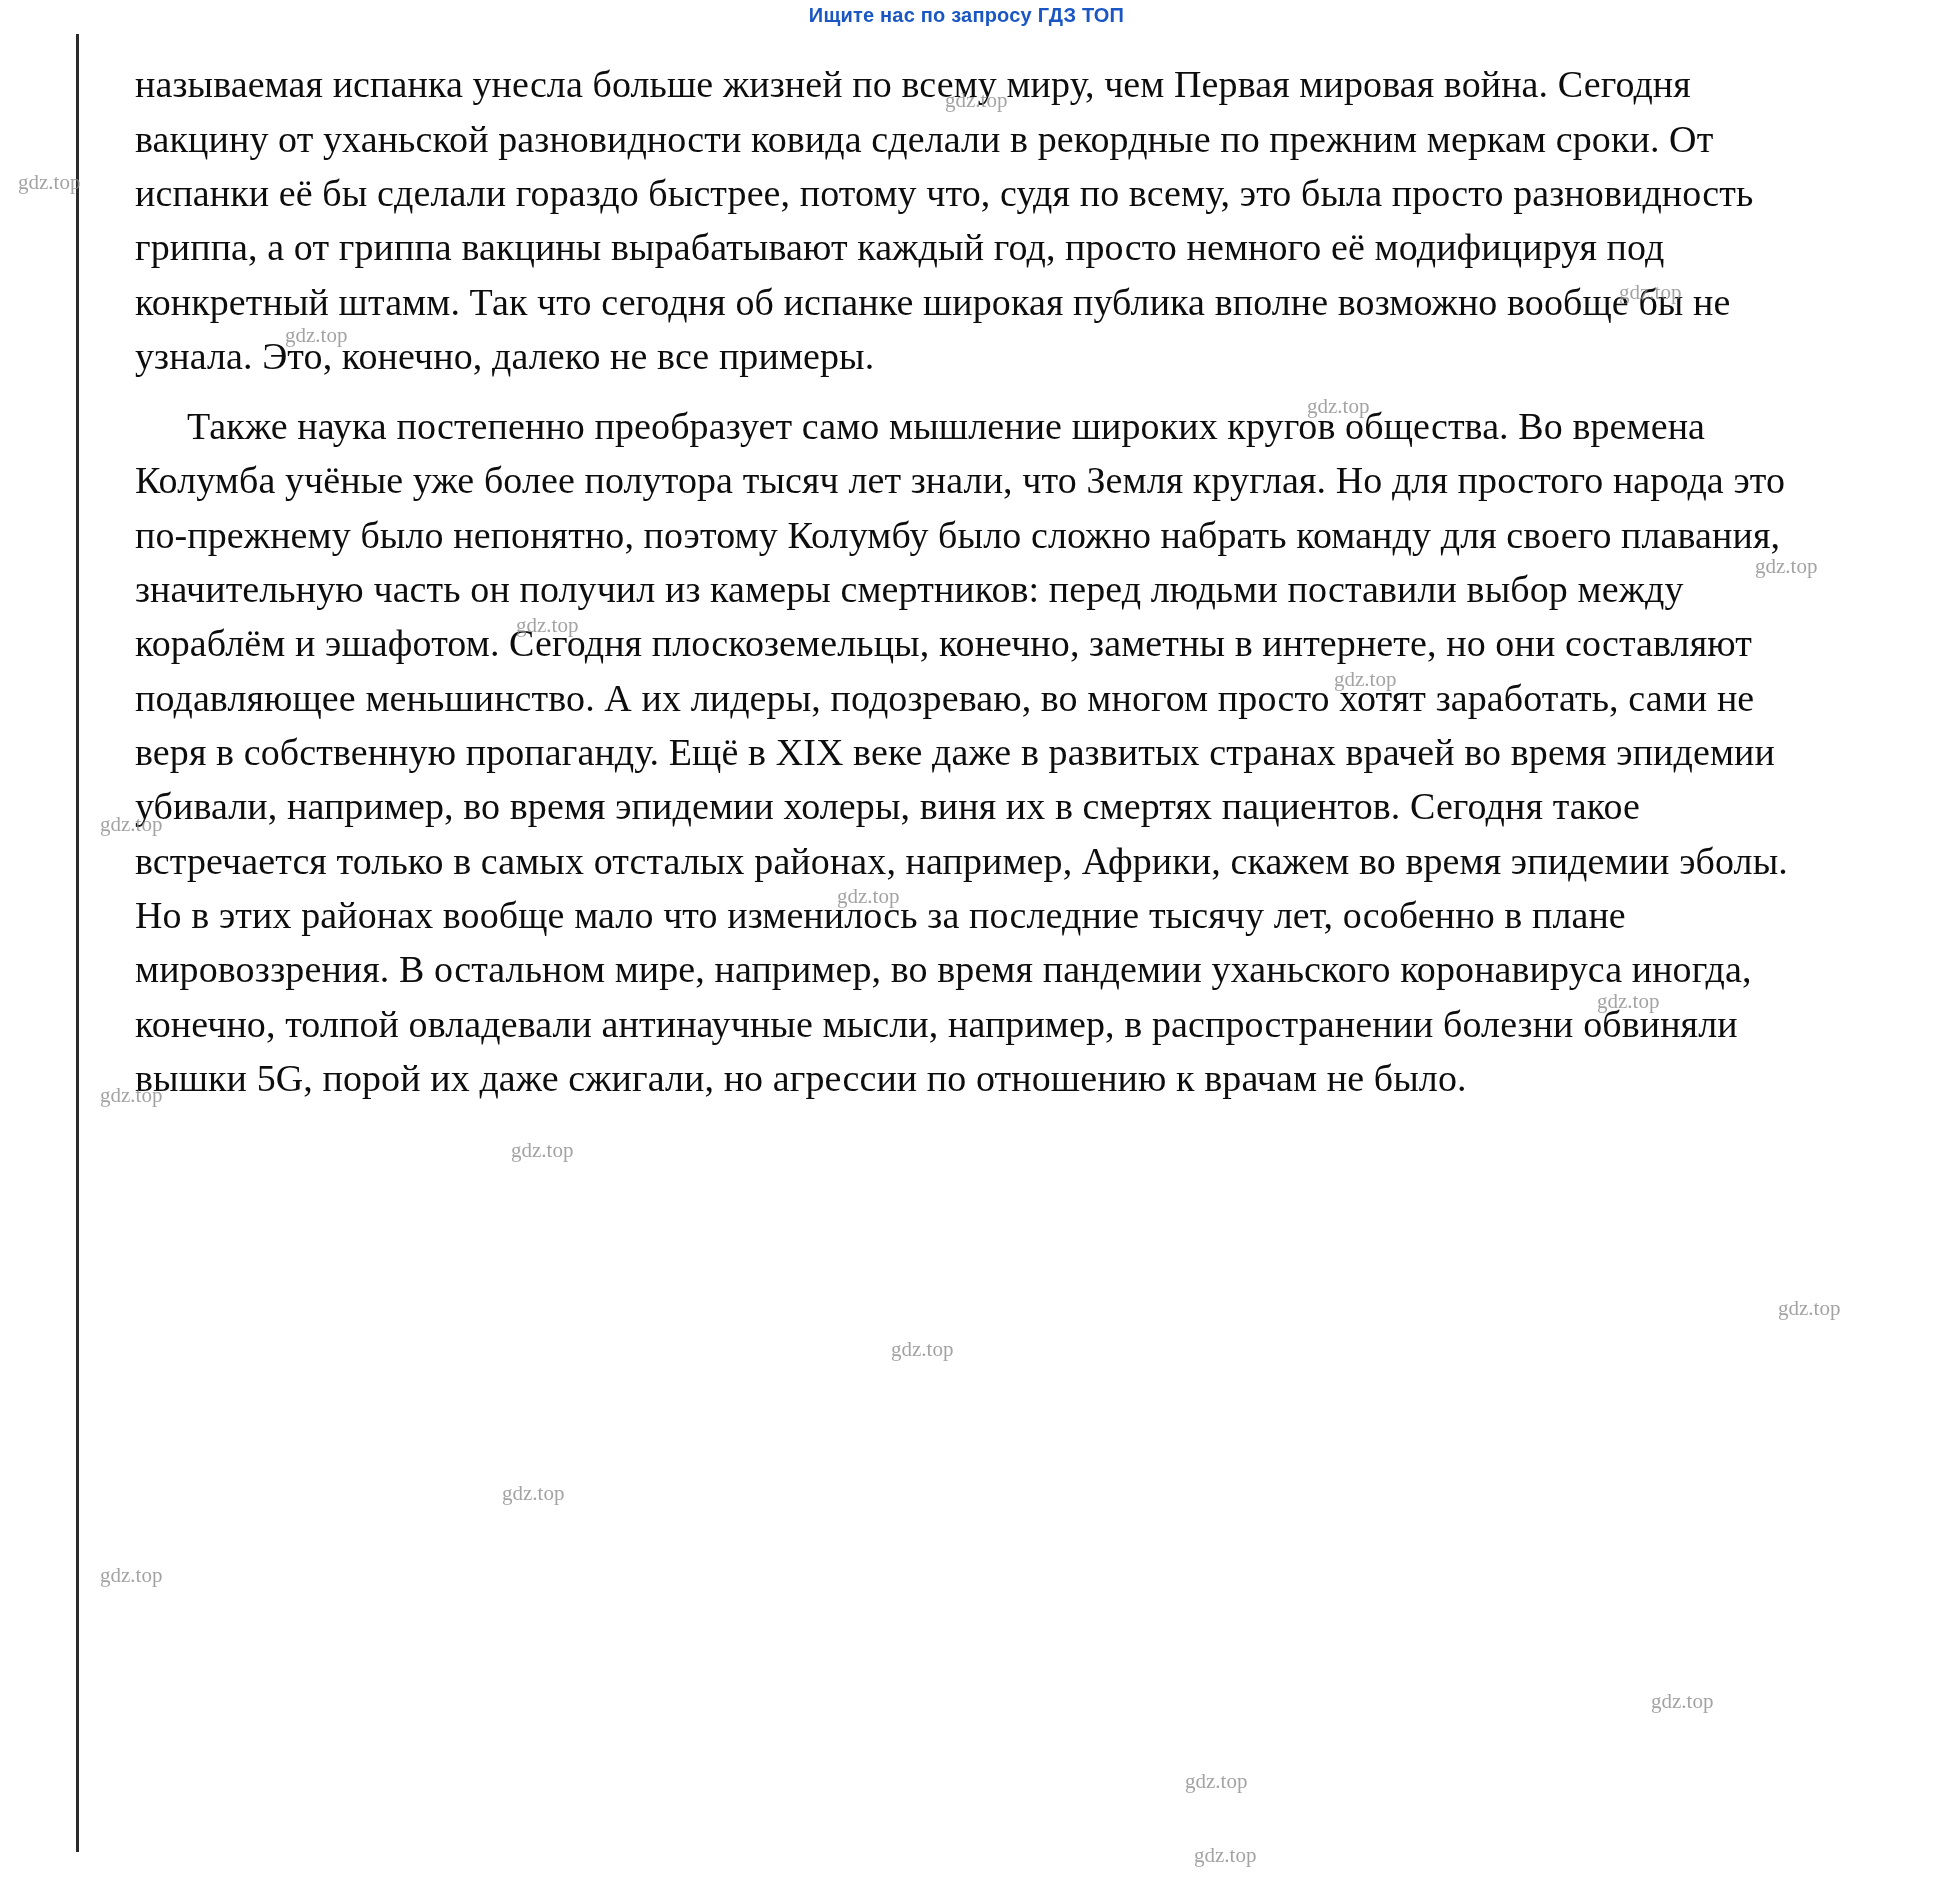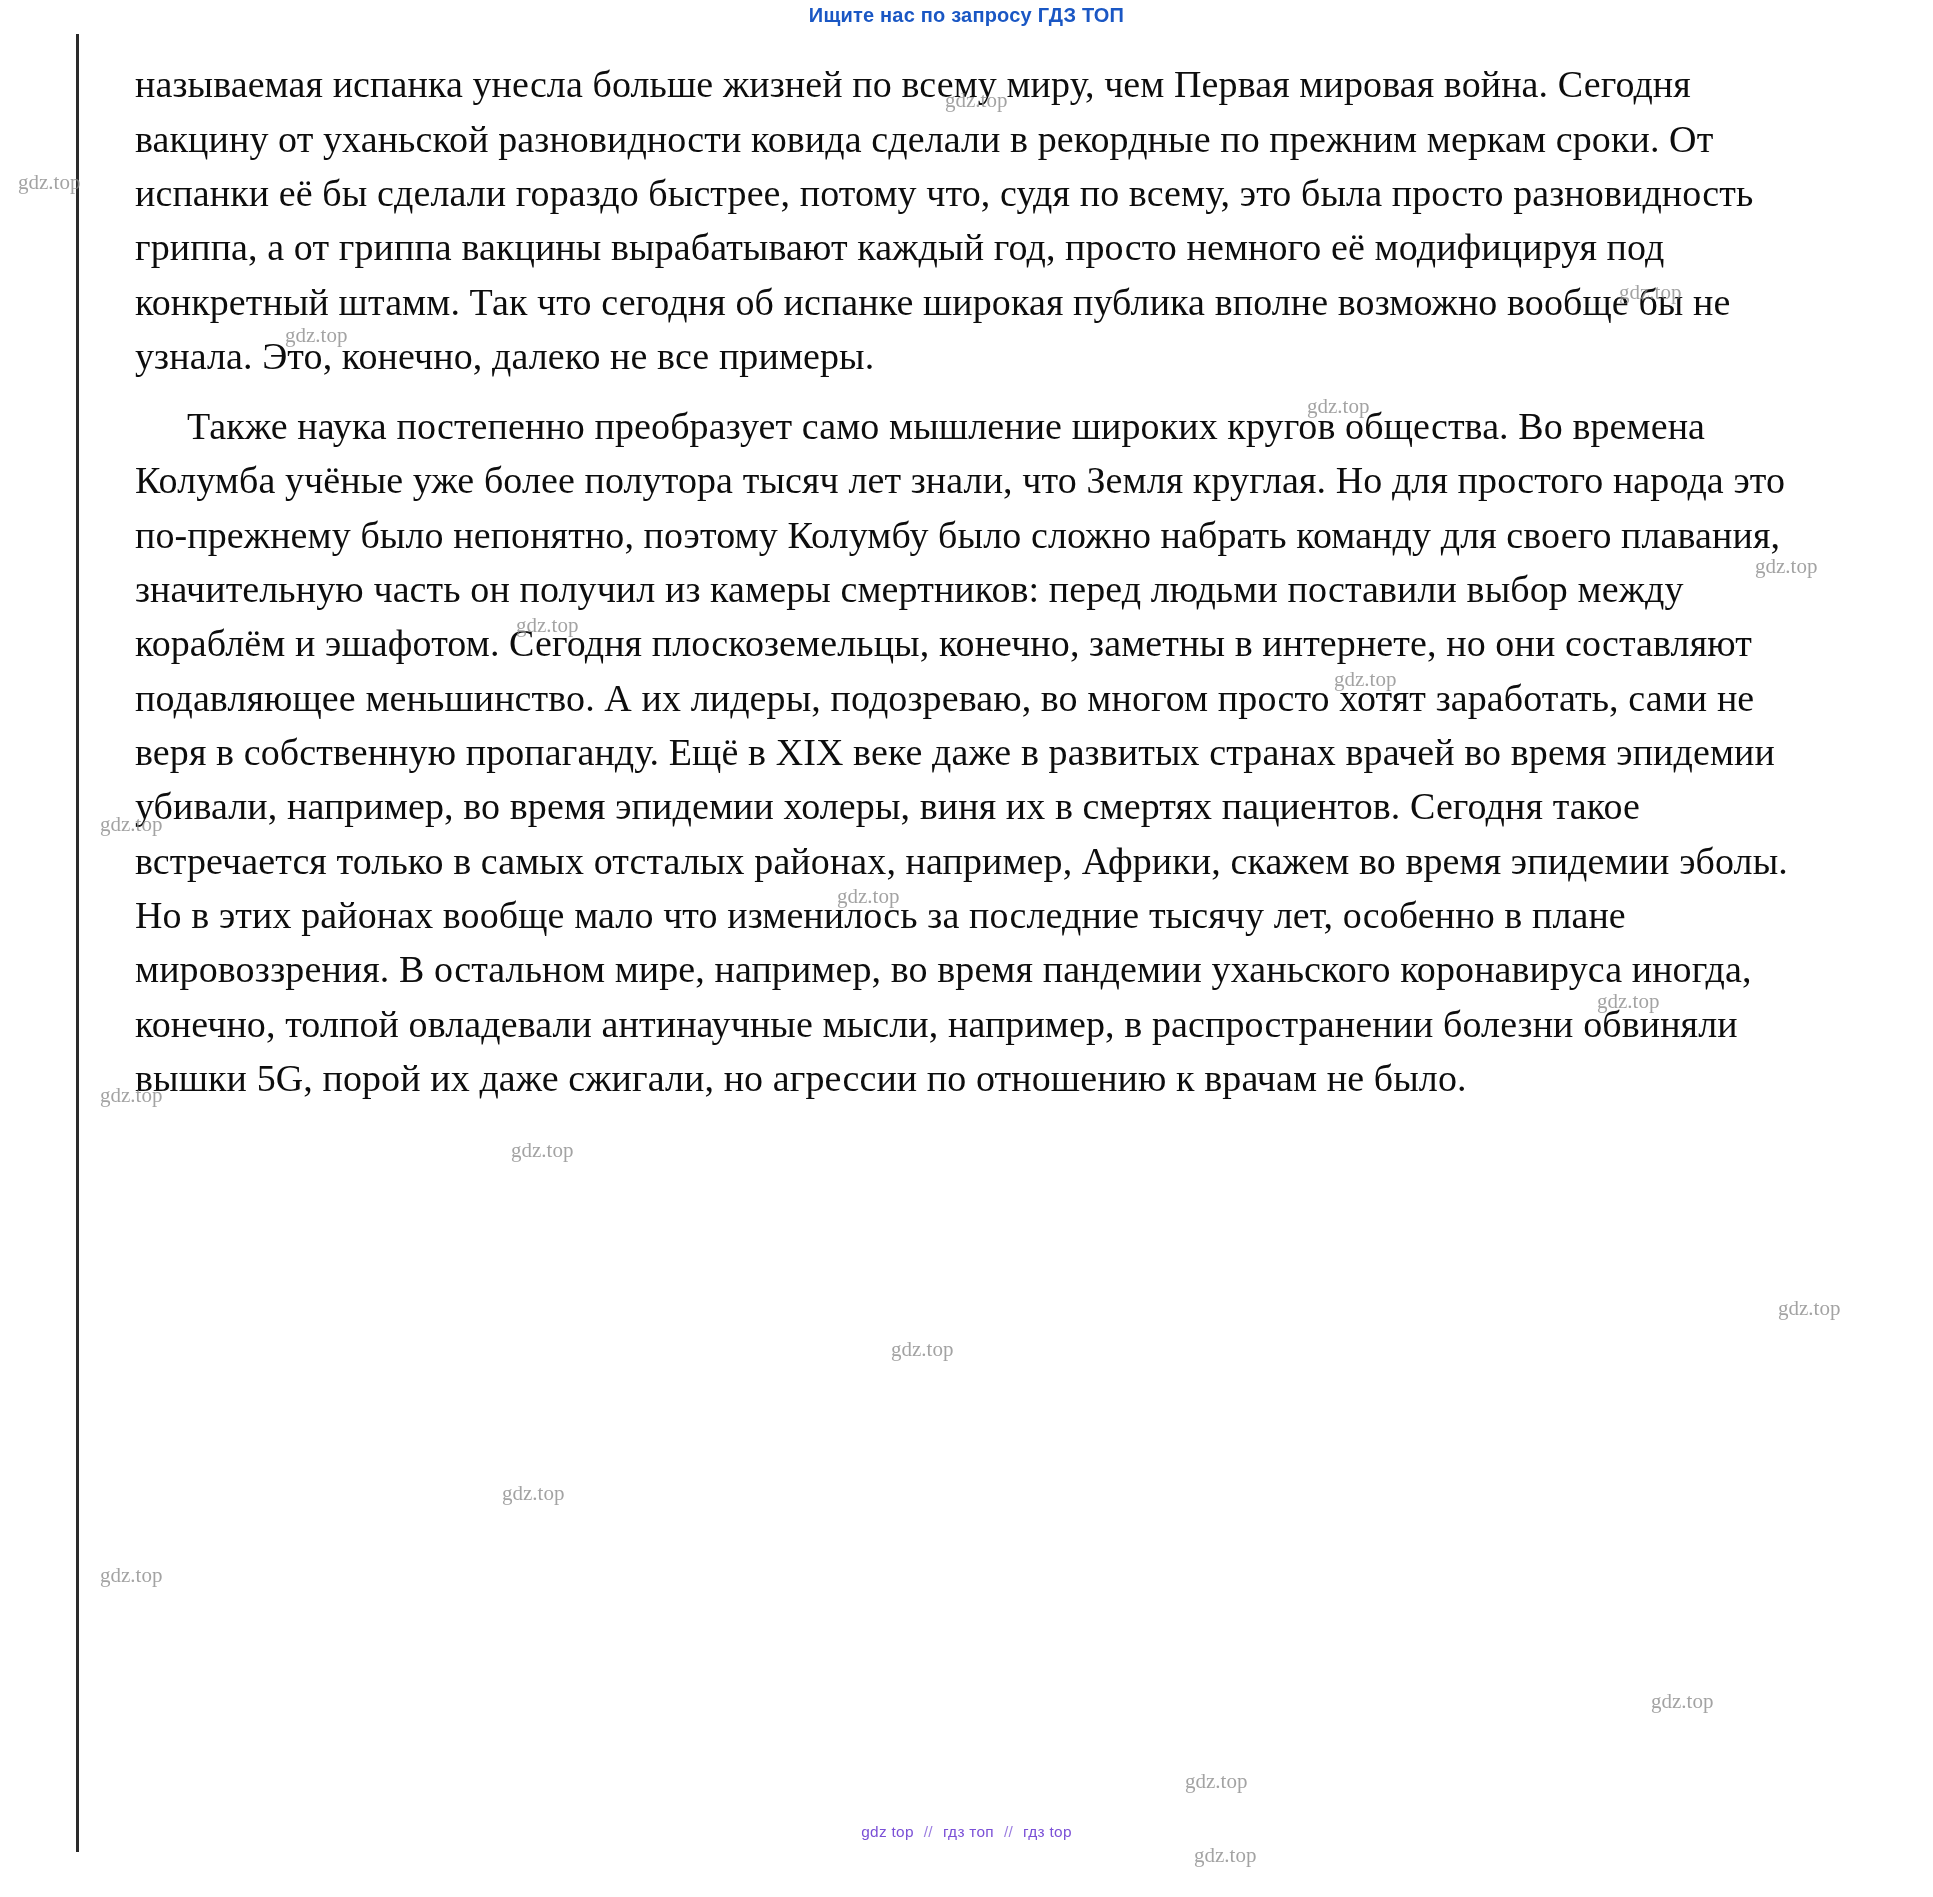--- a/index.html
+++ b/index.html
@@ -123,21 +123,14 @@
       <div class="wm" style="left: 511px; top: 1104px;">gdz.top</div>
       <div class="wm" style="left: 1778px; top: 1262px;">gdz.top</div>
       <div class="wm" style="left: 891px; top: 1303px;">gdz.top</div>
       <div class="wm" style="left: 502px; top: 1447px;">gdz.top</div>
       <div class="wm" style="left: 100px; top: 1529px;">gdz.top</div>
       <div class="wm" style="left: 1651px; top: 1655px;">gdz.top</div>
       <div class="wm" style="left: 1185px; top: 1735px;">gdz.top</div>
       <div class="wm" style="left: 1194px; top: 1809px;">gdz.top</div>
     </div>
 
-  <div class="footer">
-    <span>gdz top</span>
-    <span class="sep">//</span>
-    <span>гдз топ</span>
-    <span class="sep">//</span>
-    <span>гдз top</span>
-  </div>
 </div>
 
 
 </body></html>

